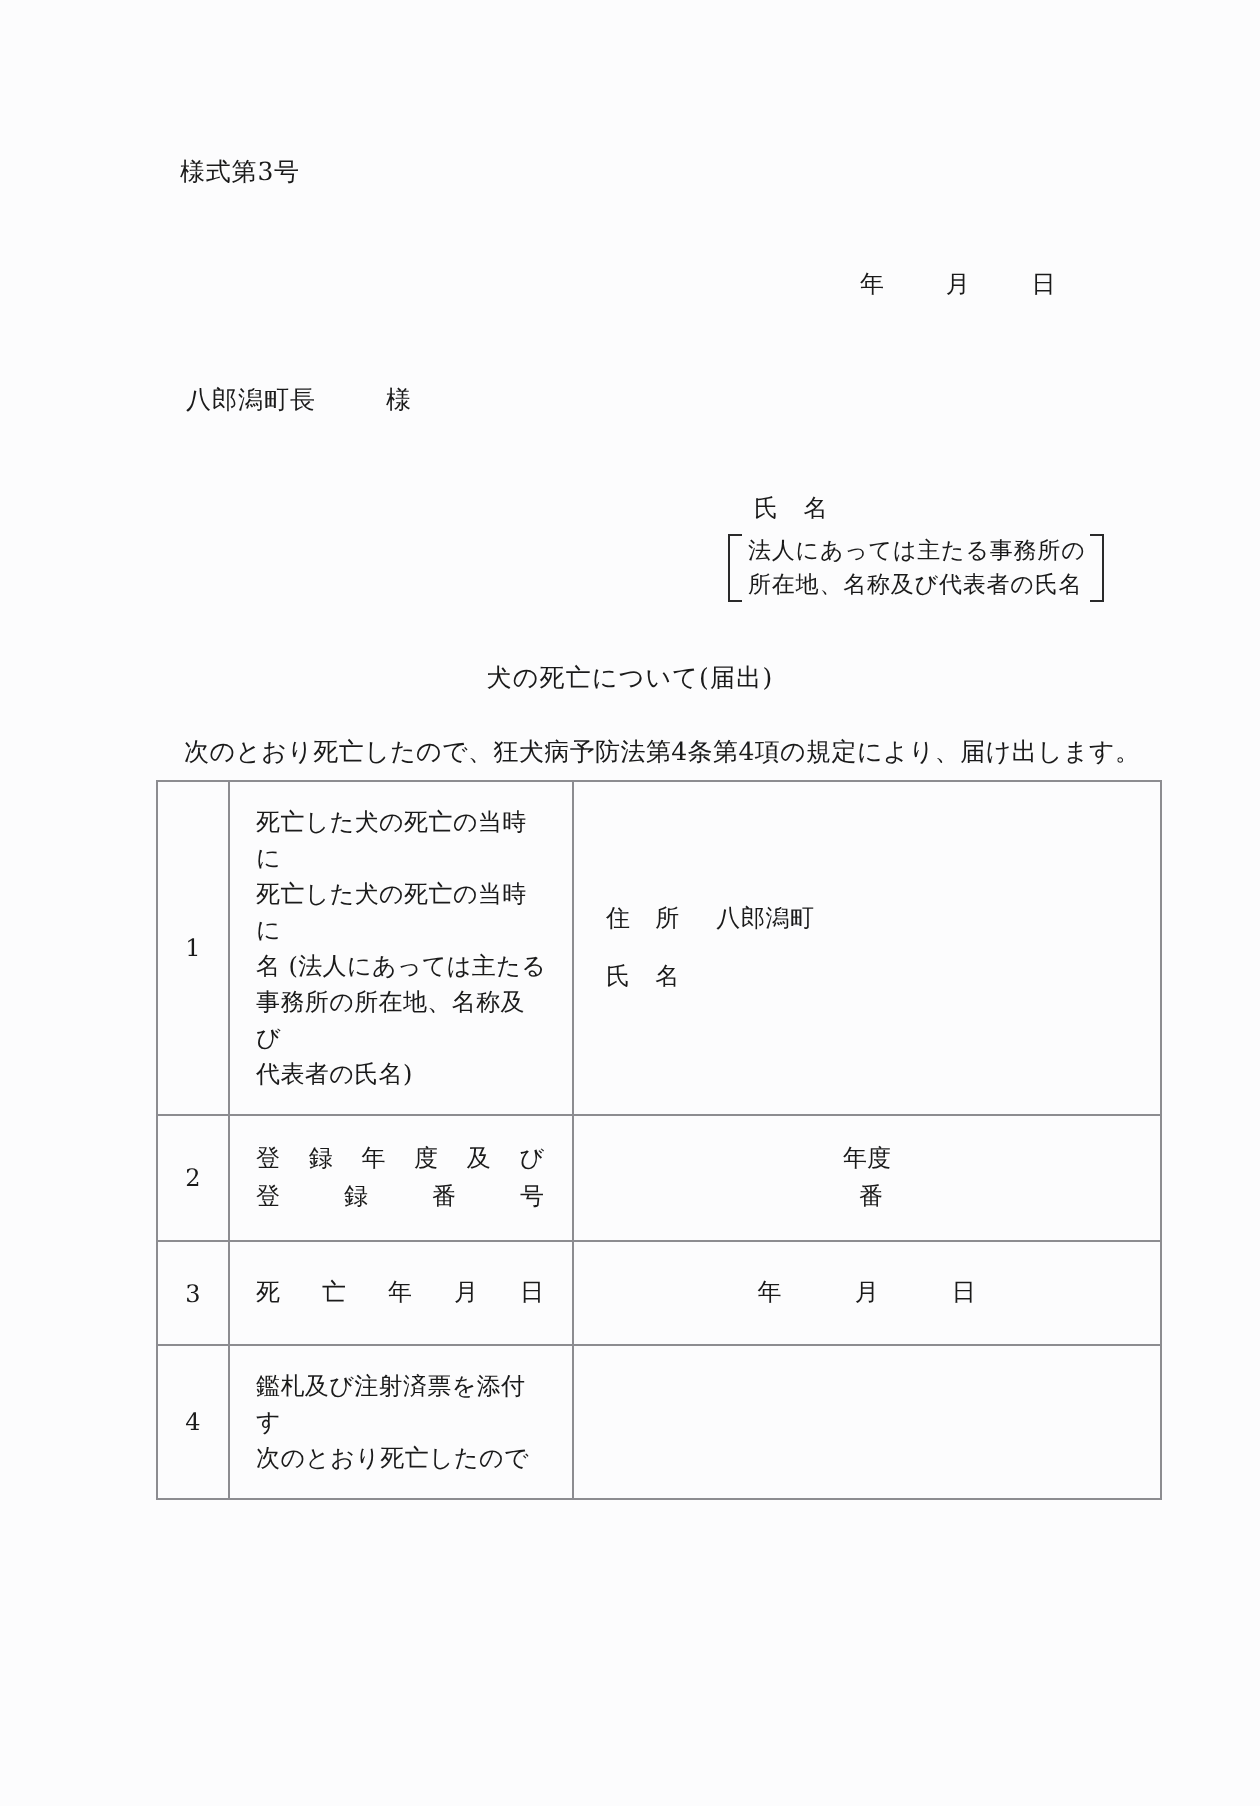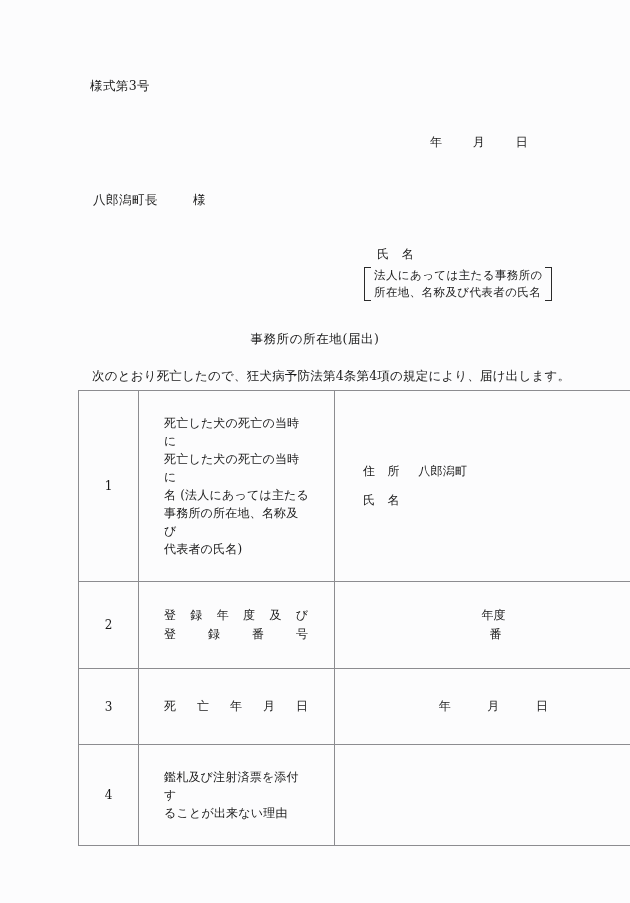--- a/index.html
+++ b/index.html
@@ -130,21 +130,21 @@
     left: 78px;
     top: 390px;
     width: 475px;
     border-collapse: collapse;
     table-layout: fixed;
   }
   .form-table td {
     border: 1px solid #8c8c90;
     vertical-align: middle;
     font-size: 12px;
-    padding: 16px;
+    padding: 4px;
   }
   .col-num   { width: 27px;  text-align: center; }
   .col-label { width: 163px; }
   .col-value { width: 285px; }
 
   .num-cell {
     font-size: 11.5px;
     text-align: center;
     font-family: "DejaVu Serif", "Liberation Serif", serif;
   }
@@ -225,21 +225,21 @@
       <div class="bracket-lines">
         <div>法人にあっては主たる事務所の</div>
         <div>所在地、名称及び代表者の氏名</div>
       </div>
       <span class="brk brk-r">
           <span></span>
         </span>
     </div>
   </div>
 
-  <div class="doc-title">事務所の所在地(届出)</div>
+  <div class="doc-title">犬の死亡について(届出)</div>
 
   <div class="lead">次のとおり死亡したので、狂犬病予防法第4条第4項の規定により、届け出します。</div>
 
   <table class="form-table">
     <tbody>
       <tr class="row-1">
         <td class="col-num num-cell">1</td>
         <td class="col-label">
           <div class="label-inner">
             <div>死亡した犬の死亡の当時に</div>
@@ -313,21 +313,21 @@
             <span>日</span>
           </div>
         </td>
       </tr>
 
       <tr class="row-4">
         <td class="col-num num-cell">4</td>
         <td class="col-label">
           <div class="label-inner">
             <div>鑑札及び注射済票を添付す</div>
-            <div>ることが出来ない理由</div>
+            <div>次のとおり死亡したので</div>
           </div>
         </td>
         <td class="col-value">
           <div class="value-inner value-blank"></div>
         </td>
       </tr>
     </tbody>
   </table>
 
 </div>

